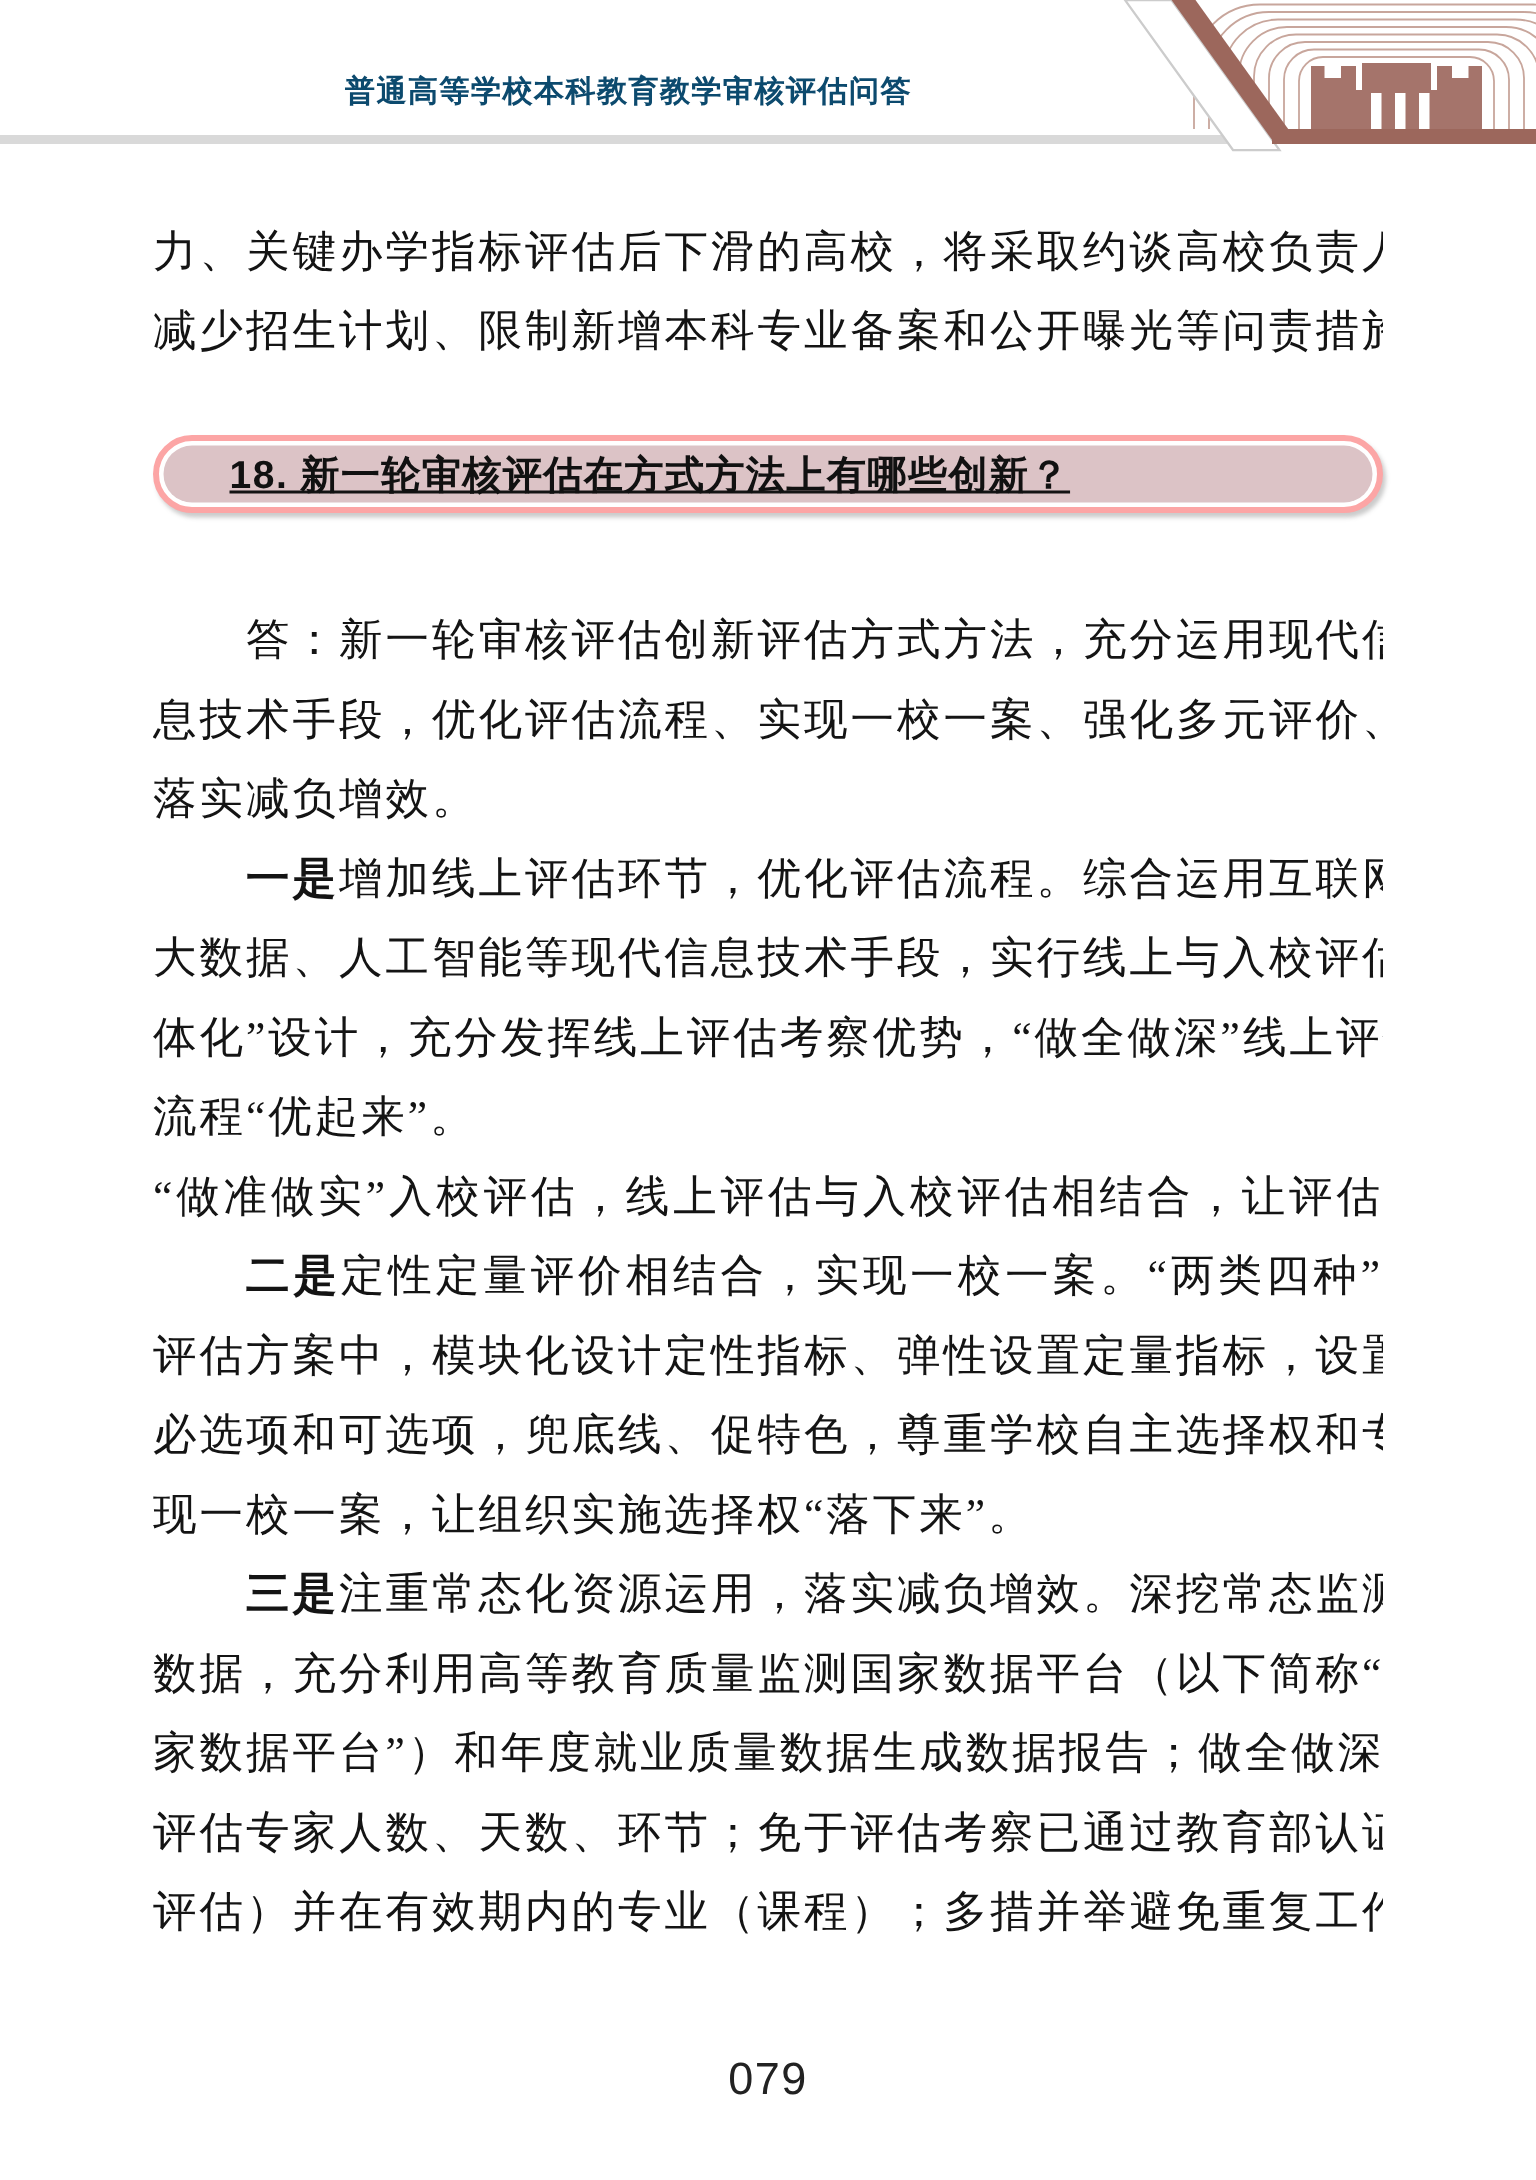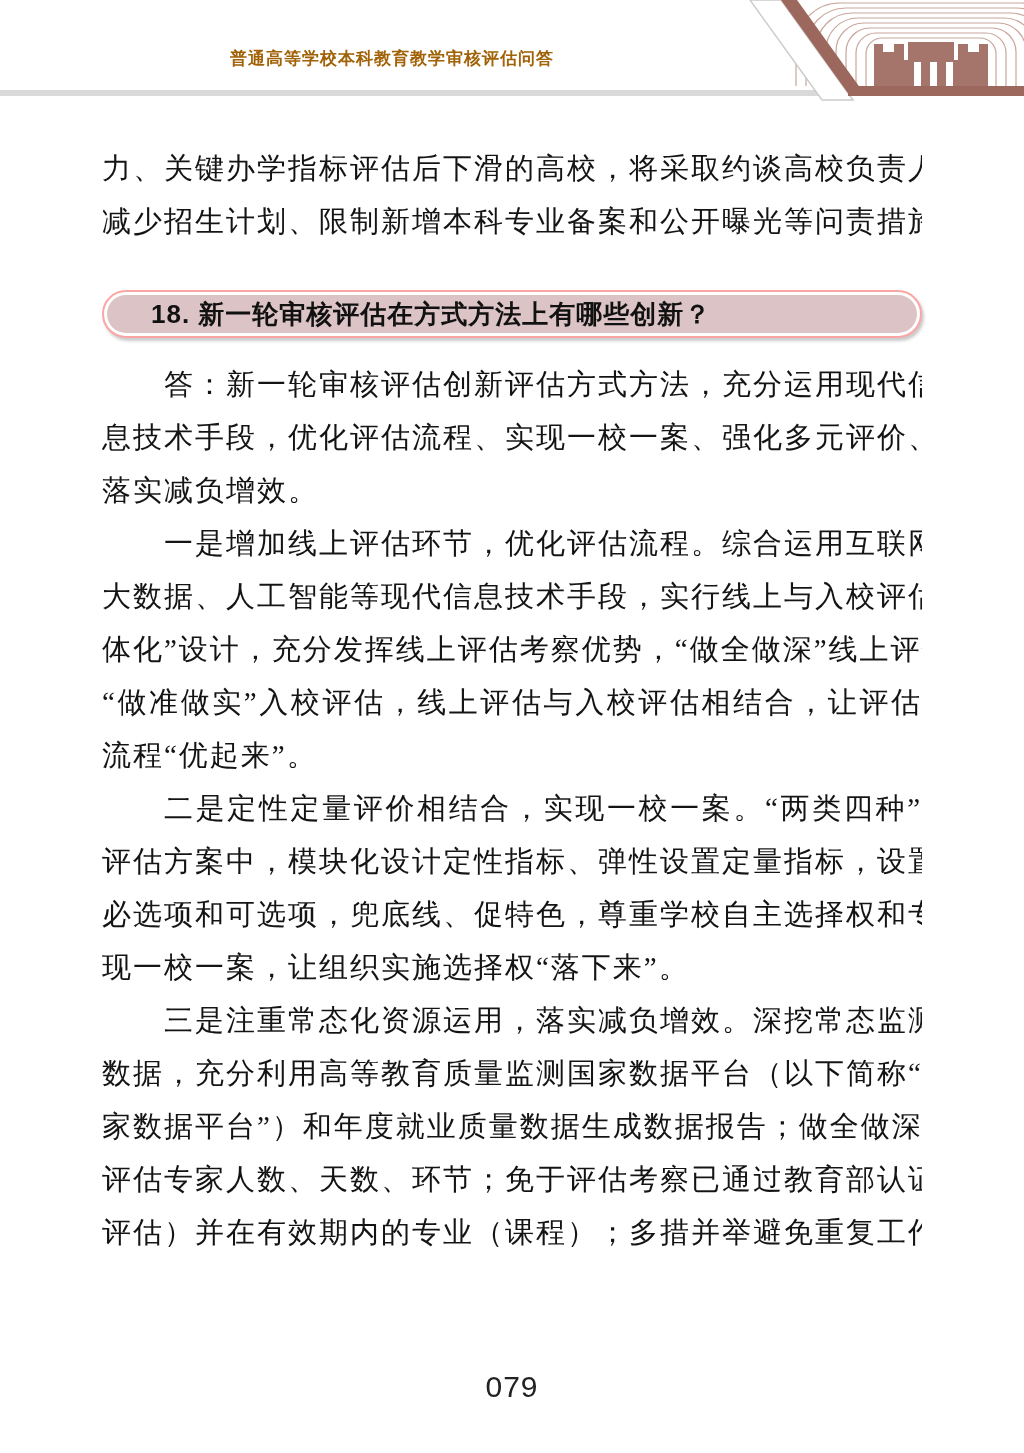--- a/index.html
+++ b/index.html
@@ -5,47 +5,48 @@
   html,body { margin:0; padding:0; background:#ffffff; }
   .page {
     position:relative; width:1024px; height:1453px; background:#ffffff;
     font-family:"Liberation Serif","DejaVu Serif",serif; overflow:hidden;
   }
 
   
   .header-decor { position:absolute; left:0; top:0; width:1024px; height:106px; }
   .header-title {
     position:absolute; left:230px; top:47px;
-    font-size:17px; font-weight:bold; letter-spacing:1px;
-    color:#a16207;
+    font-size:20px; font-weight:bold; letter-spacing:1px;
+    color:#0c4a6e;
   }
 
   
   .main {
     position:absolute; left:102px; top:142px; width:820px;
     color:#141414;
   }
   .para { margin:0; }
   .line {
     height:53px; line-height:53px; font-size:29px;
     letter-spacing:2px;
     text-align:justify; text-align-last:justify;
     overflow:hidden; white-space:nowrap;
   }
   .line.last { text-align:right; text-align-last:left; }
   .line.indent { text-indent:62px; }
-  .line b { font-weight:400; }
+  .line b { font-weight:700; }
 
   
   .q-box {
-    margin:42px 0 20px 0;
-    border:2px solid #fca5a5; border-radius:30px;
+    margin:42px 0 59px 0;
+    border:4px solid #fca5a5; border-radius:30px;
     padding:3px;
     box-shadow:2px 3px 3px rgba(140,140,140,0.45);
     background:#ffffff;
+    text-decoration:underline;
   }
   .q-inner {
     background:#dcc3c6; border-radius:26px;
     height:38px; line-height:38px;
     font-family:"Liberation Sans","DejaVu Sans",sans-serif;
     font-size:26px; font-weight:bold; color:#111111;
     padding-left:44px; letter-spacing:1px;
     white-space:nowrap; overflow:hidden;
   }
 
@@ -124,22 +125,22 @@
     <div id="after-q">
         <div class="para">
           <div class="line indent">答：新一轮审核评估创新评估方式方法，充分运用现代信</div>
           <div class="line">息技术手段，优化评估流程、实现一校一案、强化多元评价、</div>
           <div class="line last">落实减负增效。</div>
         </div>
         <div class="para">
           <div class="line indent"><b>一是</b>增加线上评估环节，优化评估流程。综合运用互联网、</div>
           <div class="line">大数据、人工智能等现代信息技术手段，实行线上与入校评估“一</div>
           <div class="line">体化”设计，充分发挥线上评估考察优势，“做全做深”线上评估、</div>
+          <div class="line last">流程“优起来”。</div>
           <div class="line">“做准做实”入校评估，线上评估与入校评估相结合，让评估</div>
-          <div class="line last">流程“优起来”。</div>
         </div>
         <div class="para">
           <div class="line indent"><b>二是</b>定性定量评价相结合，实现一校一案。“两类四种”</div>
           <div class="line">评估方案中，模块化设计定性指标、弹性设置定量指标，设置</div>
           <div class="line">必选项和可选项，兜底线、促特色，尊重学校自主选择权和专</div>
           <div class="line last">现一校一案，让组织实施选择权“落下来”。</div>
         </div>
         <div class="para">
           <div class="line indent"><b>三是</b>注重常态化资源运用，落实减负增效。深挖常态监测</div>
           <div class="line">数据，充分利用高等教育质量监测国家数据平台（以下简称“国</div>

